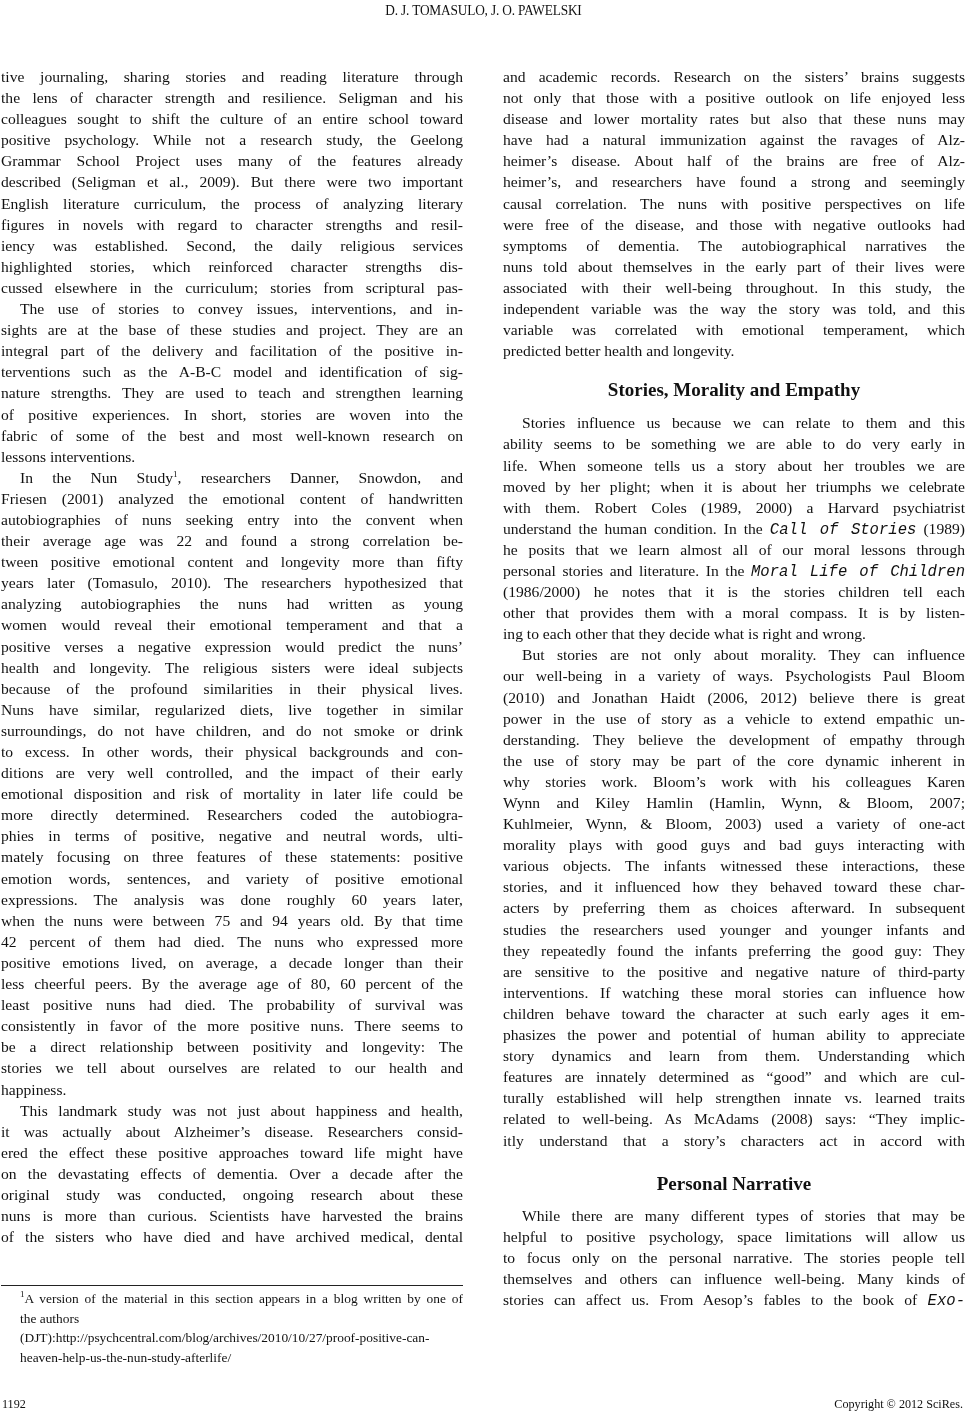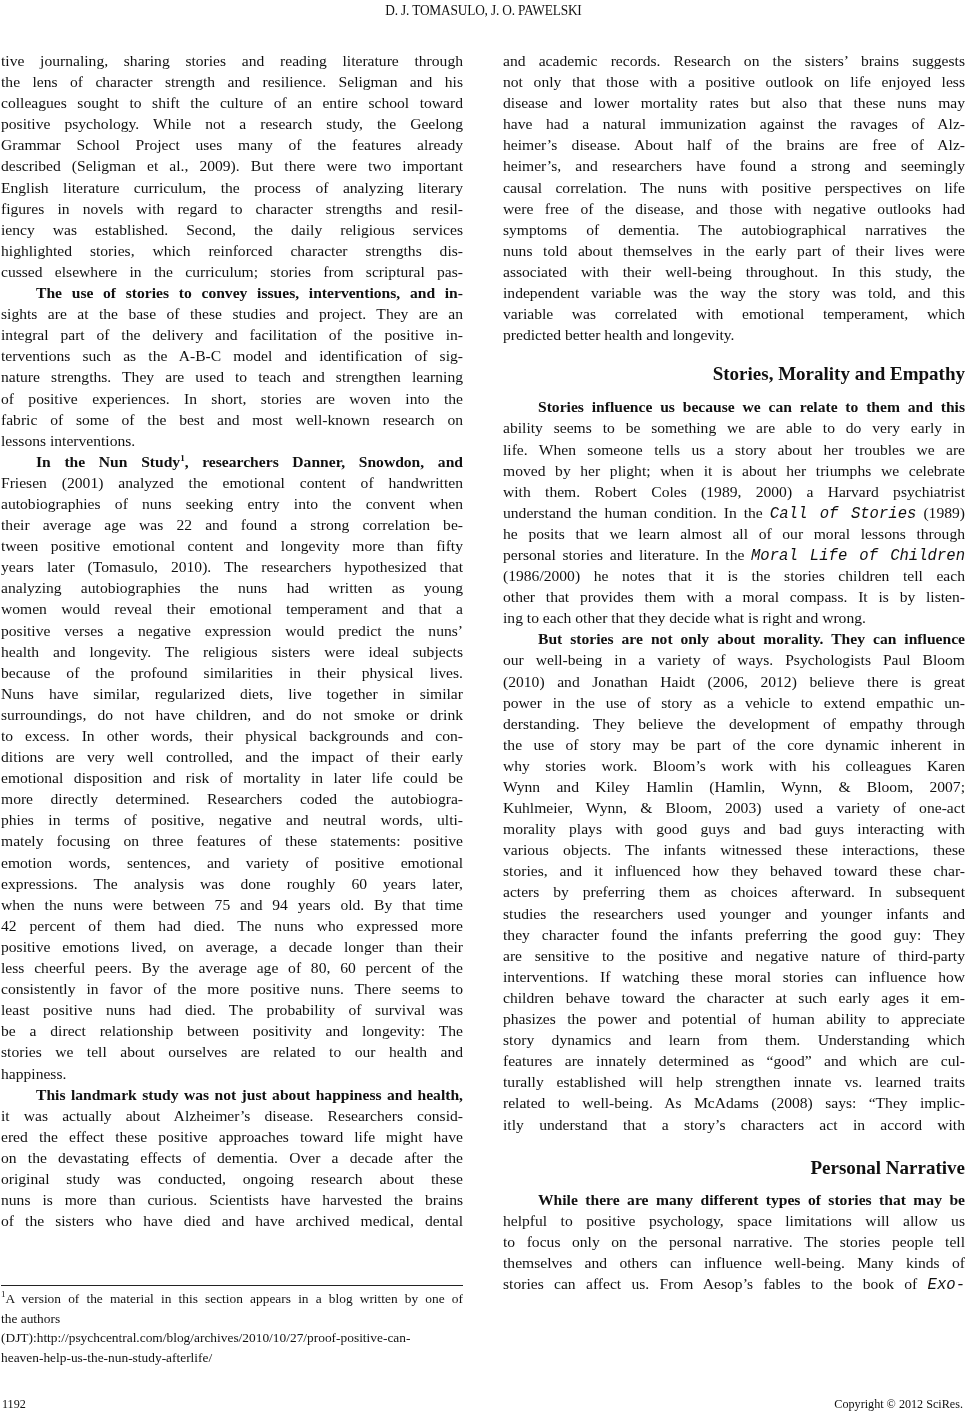--- a/index.html
+++ b/index.html
@@ -4,41 +4,41 @@
 <style>
   html, body { margin: 0; padding: 0; background: #ffffff; }
   body {
     width: 967px; height: 1414px; position: relative; overflow: hidden;
     font-family: "Liberation Serif", serif; color: #111111;
   }
   .running-head {
     position: absolute; top: 2px; left: 0; width: 967px; text-align: center;
     font-size: 14.5px; letter-spacing: -0.2px; transform: scaleX(0.92);
   }
-  .col { position: absolute; width: 462px; }
+  .col { position: absolute; width: 462px; margin-top: 16px; }
   .col-left { left: 1px; top: 50px; }
   .col-right { left: 503px; top: 50px; }
   .ln {
     display: block; height: 21.1px; line-height: 21.1px; font-size: 15.6px;
     white-space: nowrap; text-align: justify; text-align-last: justify;
     overflow: visible;
   }
   .ln.last { text-align-last: left; }
-  .ln.indent { padding-left: 35px; font-weight: bold; }
+  .ln.indent { padding-left: 19px; }
   .heading {
-    display: block; text-align: right; font-weight: bold; font-size: 19px;
+    display: block; text-align: center; font-weight: bold; font-size: 19px;
     height: 21px; line-height: 21px;
   }
   sup { font-size: 9px; line-height: 0; vertical-align: 6px; }
   .footnote-rule {
     position: absolute; left: 1px; top: 1285px; width: 462px; height: 0;
     border-top: 1px solid #222;
   }
   .footnote { position: absolute; left: 1px; top: 1289px; width: 462px; }
-  .fn { display: block; font-size: 13.4px; height: 19.5px; line-height: 19.5px; white-space: nowrap; }
+  .fn { display: block; font-size: 13.4px; height: 19.5px; line-height: 19.5px; white-space: nowrap; margin-left: 19px; }
   .fn.just { text-align: justify; text-align-last: justify; }
   .page-num { position: absolute; left: 2px; top: 1396px; font-size: 13.5px; transform-origin: left; transform: scaleX(0.9); }
   .copyright { position: absolute; right: 4px; top: 1396px; font-size: 13.5px; transform-origin: right; transform: scaleX(0.9); }
   i { font-style: italic; font-family: Liberation Mono, monospace; }
 </style>
 </head>
 <body>
 
 <div class="running-head">D. J. TOMASULO, J. O. PAWELSKI</div>
 
@@ -80,22 +80,22 @@
     <span class="ln"><span>emotional disposition and risk of mortality in later life could be</span></span>
     <span class="ln"><span>more directly determined. Researchers coded the autobiogra-</span></span>
     <span class="ln"><span>phies in terms of positive, negative and neutral words, ulti-</span></span>
     <span class="ln"><span>mately focusing on three features of these statements: positive</span></span>
     <span class="ln"><span>emotion words, sentences, and variety of positive emotional</span></span>
     <span class="ln"><span>expressions. The analysis was done roughly 60 years later,</span></span>
     <span class="ln"><span>when the nuns were between 75 and 94 years old. By that time</span></span>
     <span class="ln"><span>42 percent of them had died. The nuns who expressed more</span></span>
     <span class="ln"><span>positive emotions lived, on average, a decade longer than their</span></span>
     <span class="ln"><span>less cheerful peers. By the average age of 80, 60 percent of the</span></span>
+    <span class="ln"><span>least positive nuns had died. The probability of survival was</span></span>
     <span class="ln"><span>consistently in favor of the more positive nuns. There seems to</span></span>
-    <span class="ln"><span>least positive nuns had died. The probability of survival was</span></span>
     <span class="ln"><span>be a direct relationship between positivity and longevity: The</span></span>
     <span class="ln"><span>stories we tell about ourselves are related to our health and</span></span>
     <span class="ln last"><span>happiness.</span></span>
     <span class="ln indent"><span>This landmark study was not just about happiness and health,</span></span>
     <span class="ln"><span>it was actually about Alzheimer’s disease. Researchers consid-</span></span>
     <span class="ln"><span>ered the effect these positive approaches toward life might have</span></span>
     <span class="ln"><span>on the devastating effects of dementia. Over a decade after the</span></span>
     <span class="ln"><span>original study was conducted, ongoing research about these</span></span>
     <span class="ln"><span>nuns is more than curious. Scientists have harvested the brains</span></span>
     <span class="ln"><span>of the sisters who have died and have archived medical, dental</span></span>
@@ -140,21 +140,21 @@
       <span class="ln"><span>derstanding. They believe the development of empathy through</span></span>
       <span class="ln"><span>the use of story may be part of the core dynamic inherent in</span></span>
       <span class="ln"><span>why stories work. Bloom’s work with his colleagues Karen</span></span>
       <span class="ln"><span>Wynn and Kiley Hamlin (Hamlin, Wynn, &amp; Bloom, 2007;</span></span>
       <span class="ln"><span>Kuhlmeier, Wynn, &amp; Bloom, 2003) used a variety of one-act</span></span>
       <span class="ln"><span>morality plays with good guys and bad guys interacting with</span></span>
       <span class="ln"><span>various objects. The infants witnessed these interactions, these</span></span>
       <span class="ln"><span>stories, and it influenced how they behaved toward these char-</span></span>
       <span class="ln"><span>acters by preferring them as choices afterward. In subsequent</span></span>
       <span class="ln"><span>studies the researchers used younger and younger infants and</span></span>
-      <span class="ln"><span>they character found the infants preferring the good guy: They</span></span>
+      <span class="ln"><span>they repeatedly found the infants preferring the good guy: They</span></span>
       <span class="ln"><span>are sensitive to the positive and negative nature of third-party</span></span>
       <span class="ln"><span>interventions. If watching these moral stories can influence how</span></span>
       <span class="ln"><span>children behave toward the character at such early ages it em-</span></span>
       <span class="ln"><span>phasizes the power and potential of human ability to appreciate</span></span>
       <span class="ln"><span>story dynamics and learn from them. Understanding which</span></span>
       <span class="ln"><span>features are innately determined as “good” and which are cul-</span></span>
       <span class="ln"><span>turally established will help strengthen innate vs. learned traits</span></span>
       <span class="ln"><span>related to well-being. As McAdams (2008) says: “They implic-</span></span>
       <span class="ln"><span>itly understand that a story’s characters act in accord with</span></span>
     </div>

